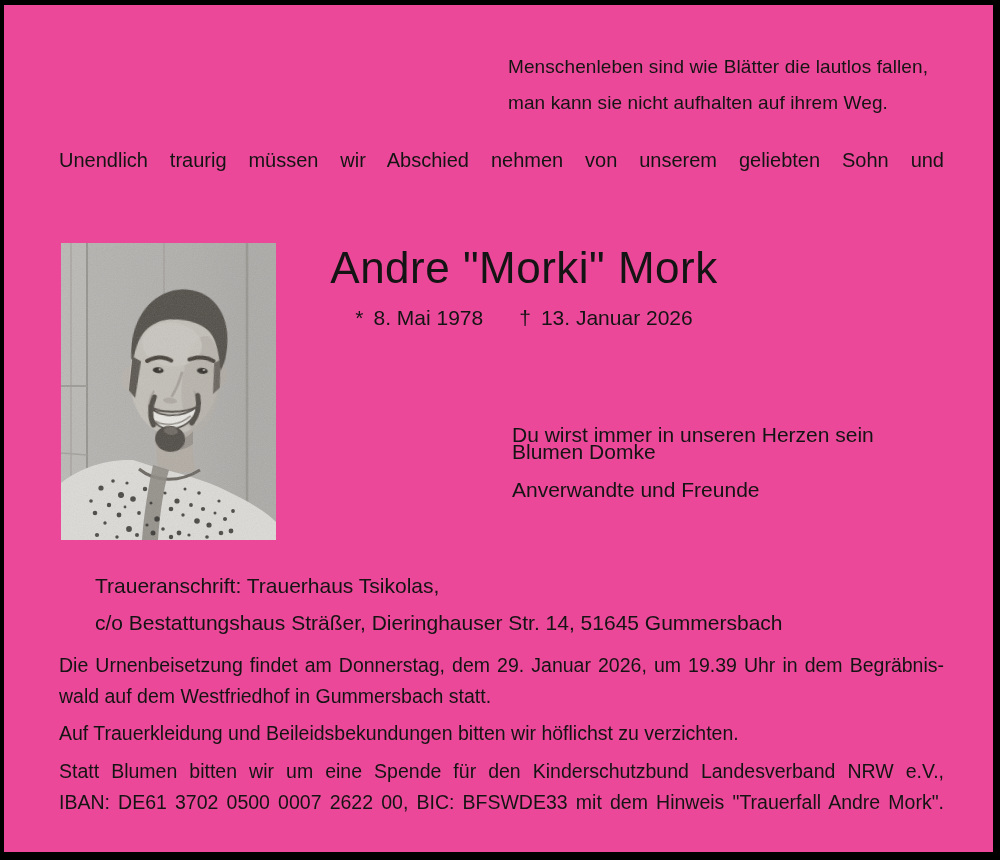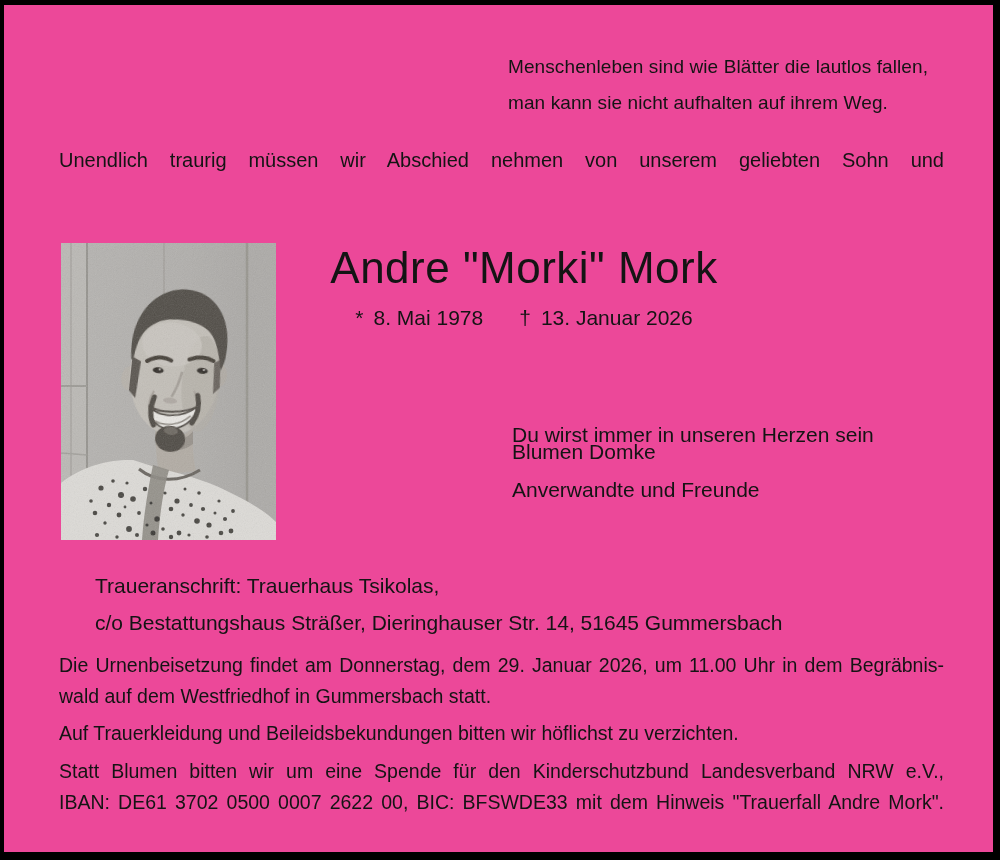--- a/index.html
+++ b/index.html
@@ -236,21 +236,21 @@
     <div>Blumen Domke</div>
     <div>Anverwandte und Freunde</div>
   </div>
 
   <div class="abs address">
     <div>Traueranschrift: Trauerhaus Tsikolas,</div>
     <div>c/o Bestattungshaus Sträßer, Dieringhauser Str. 14, 51645 Gummersbach</div>
   </div>
 
   <div class="abs burial">
-    <div class="jline">Die Urnenbeisetzung findet am Donnerstag, dem 29. Januar 2026, um 11.00 Uhr in dem Begräbnis-</div>
+    <div class="jline">Die Urnenbeisetzung findet am Donnerstag, dem 29. Januar 2026, um 19.39 Uhr in dem Begräbnis-</div>
     <div>wald auf dem Westfriedhof in Gummersbach statt.</div>
   </div>
 
   <div class="abs clothing">Auf Trauerkleidung und Beileidsbekundungen bitten wir höflichst zu verzichten.</div>
 
   <div class="abs donation">
     <div class="jline">Statt Blumen bitten wir um eine Spende für den Kinderschutzbund Landesverband NRW e.V.,</div>
     <div class="jline">IBAN: DE61 3702 0500 0007 2622 00, BIC: BFSWDE33 mit dem Hinweis "Trauerfall Andre Mork".</div>
   </div>
 

